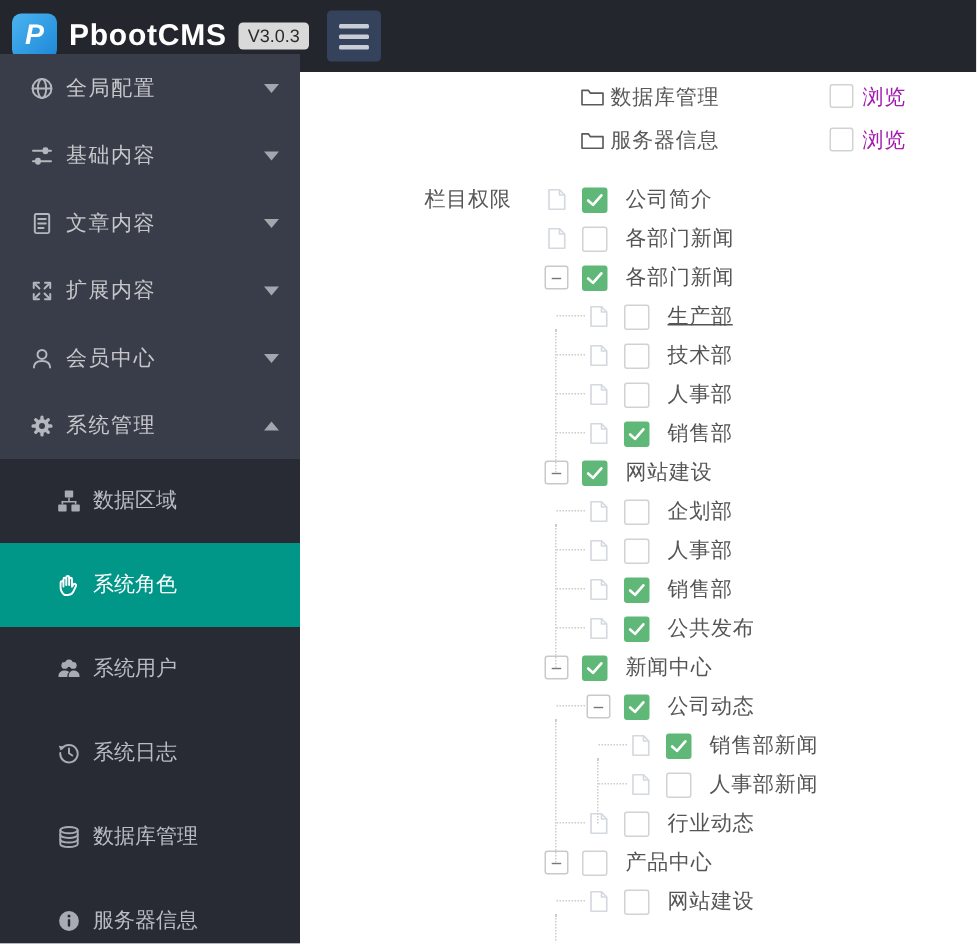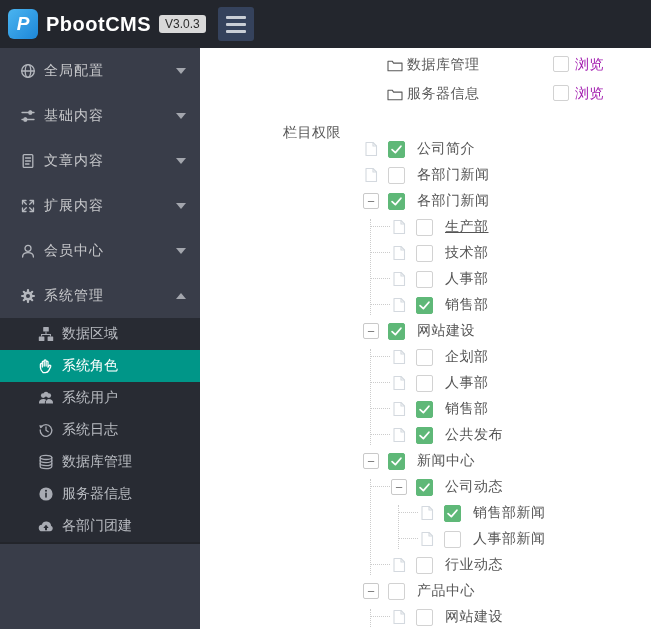--- a/index.html
+++ b/index.html
@@ -15,29 +15,29 @@
   #header{position:absolute;left:0;top:0;width:651px;height:48px;background:var(--header-bg);display:flex;align-items:center;}
   #logo{width:30px;height:30px;margin-left:8px;border-radius:6px;background:linear-gradient(135deg,#4ab4f0,#1d87d8);
         color:#fff;font-weight:bold;font-style:italic;font-size:19px;display:flex;align-items:center;justify-content:center;}
   #app-title{color:#fff;font-size:20px;font-weight:bold;margin-left:8px;letter-spacing:.5px;}
   #version-badge{background:#d9d9d9;color:#2b2b2b;font-size:12px;border-radius:3px;padding:2px 6px;margin-left:8px;}
   #hamburger{width:36px;height:34px;margin-left:12px;background:#35425c;border:none;border-radius:3px;
              display:flex;flex-direction:column;align-items:center;justify-content:center;gap:4px;cursor:pointer;}
   #hamburger span{display:block;width:20px;height:3px;background:#c9ced6;border-radius:1px;}
 
   
-  #sidebar{position:absolute;left:0;top:48px;width:200px;bottom:0;background:var(--sidebar-bg);}
+  #sidebar{position:absolute;left:0;top:36px;width:200px;bottom:0;background:var(--sidebar-bg);}
   .nav-item{height:45px;display:flex;align-items:center;padding-left:20px;color:#c6c7ca;font-size:14px;cursor:pointer;}
   .nav-item .nicon{width:16px;height:16px;margin-right:8px;display:inline-flex;color:#b4b7bd;}
   .nav-item .nlabel{letter-spacing:1px;}
   .chev{width:0;height:0;border-left:5px solid transparent;border-right:5px solid transparent;
         border-top:6px solid #a3a6ad;margin-left:auto;margin-right:14px;}
   .chev.up{border-top:none;border-bottom:6px solid #a3a6ad;}
   #nav-sub{background:var(--submenu-bg);border-bottom:2px solid #23252b;}
-  .sub-item{height:32px;display:flex;align-items:center;padding-left:38px;color:#b9bcc2;font-size:14px;cursor:pointer;}
+  .sub-item{height:56px;display:flex;align-items:center;padding-left:38px;color:#b9bcc2;font-size:14px;cursor:pointer;}
   .sub-item .nicon{width:16px;height:16px;margin-right:8px;display:inline-flex;color:#a8abb3;}
   .sub-item.active{background:var(--accent);color:#fff;}
   .sub-item.active .nicon{color:#fff;}
   .nicon svg{width:16px;height:16px;}
 
   
   #content{position:absolute;left:200px;top:48px;right:0;bottom:0;background:#fff;overflow:hidden;}
   .perm-row{position:relative;height:29px;}
   .perm-row .folder{position:absolute;left:187px;top:8px;width:16px;height:13px;}
   .perm-row .pname{position:absolute;left:207px;top:6px;font-size:14px;color:#5a5a5a;letter-spacing:.5px;}
@@ -243,21 +243,21 @@
     <span class="folder"><svg viewBox="0 0 16 13" fill="none" stroke="#5a5a5a" stroke-width="1.1" stroke-linejoin="round">
               <path d="M1 11.8V2.2h4.2l1.4 1.9h8.4v7.7z"></path>
             </svg></span>
     <span class="pname">服务器信息</span>
     <span class="pcb"></span>
     <span class="plabel">浏览</span>
   </div>
       </div>
     <div id="tree-label">栏目权限</div>
     <div id="tree" style="height: 520px;">
-        <div class="tree-row" style="padding-left: 163px; margin-top: 16px;">
+        <div class="tree-row" style="padding-left: 163px;">
           <span class="tree-ico">
             <svg viewBox="0 0 16 16" fill="#fff" stroke="#d4d9df" stroke-width="1.1" stroke-linejoin="round">
               <path d="M3 1.5h7l3.5 3.5v9.5H3z"></path>
               <path d="M10 1.5V5h3.5" fill="none"></path>
             </svg>
           </span>
           <span class="cb checked">
             <svg viewBox="0 0 17 17" fill="none" stroke="#fff" stroke-width="2" stroke-linecap="round" stroke-linejoin="round">
               <polyline points="3.5,8.7 7.2,12 13.5,4.8"></polyline>
             </svg>

